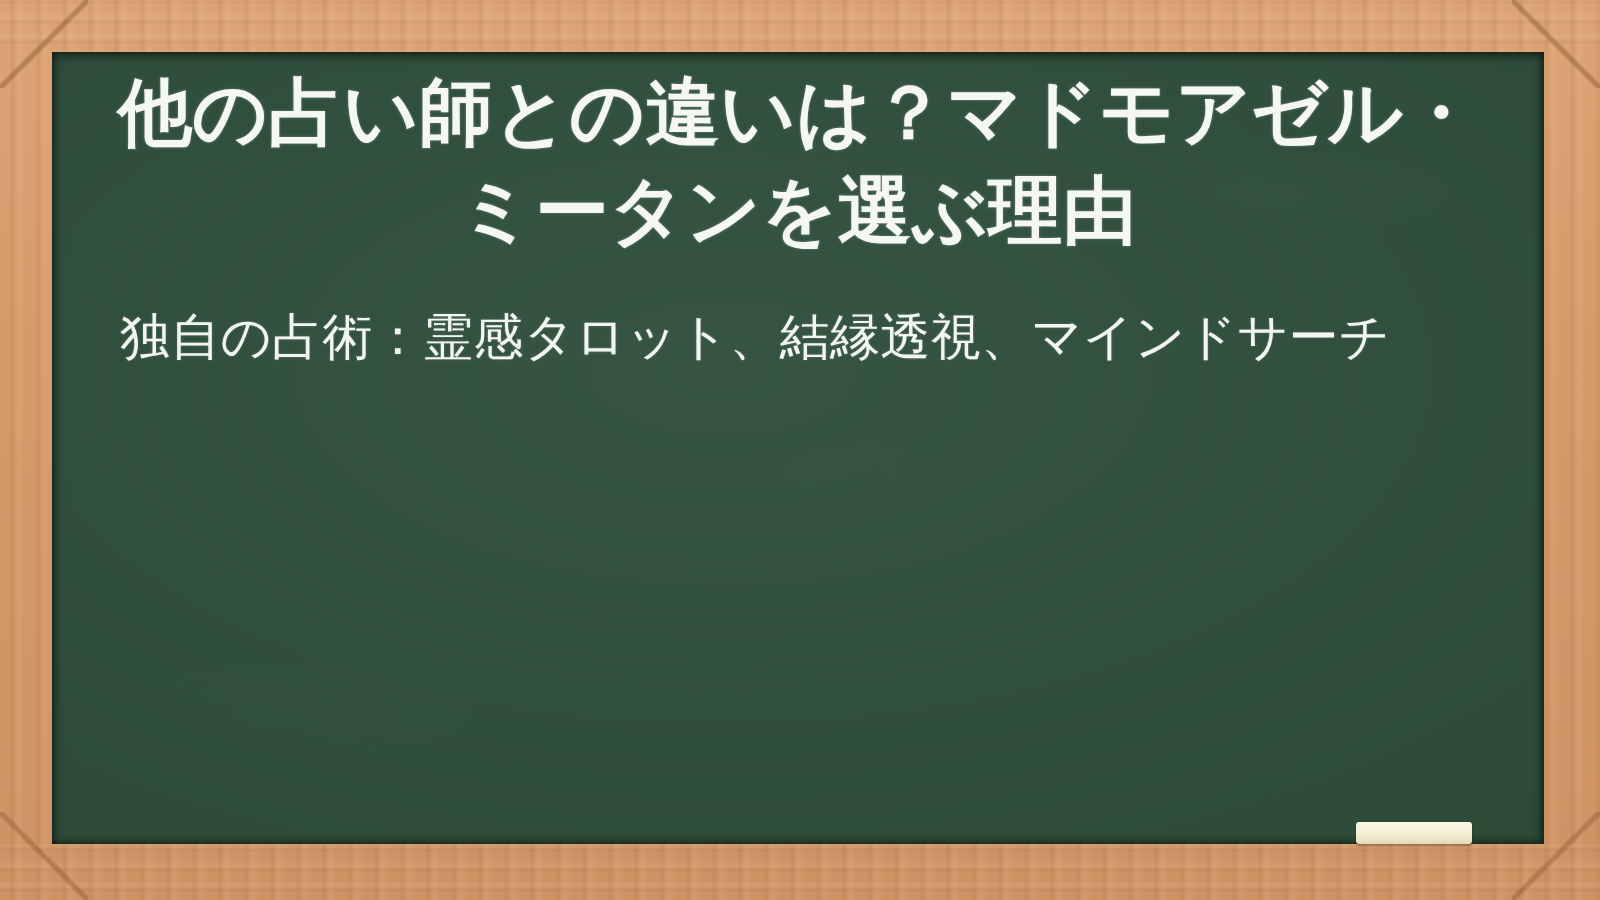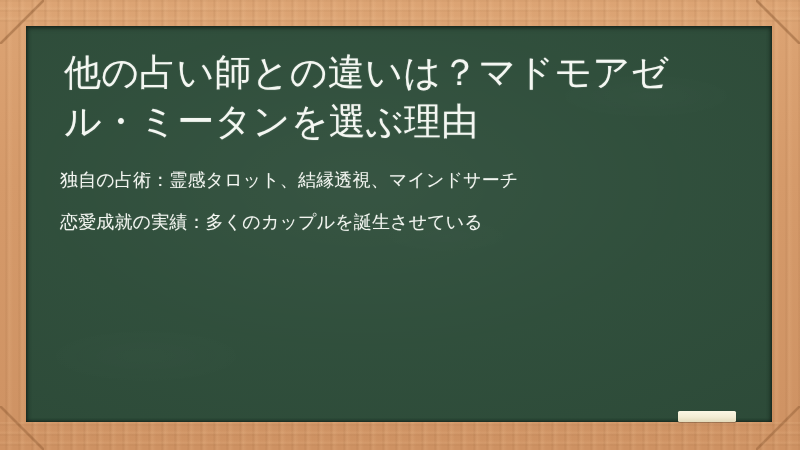--- a/index.html
+++ b/index.html
@@ -100,38 +100,39 @@
       radial-gradient(ellipse 140px 36px at 420px 210px, rgba(255,255,255,0.022), rgba(255,255,255,0) 70%);
   }
 
   
   .board-content {
     position: relative;
     padding: 6px 22px 0 22px;
   }
 
   .board-title {
-    margin: 16px;
+    margin: 0;
     color: #F4F7F2;
     font-size: 37px;
-    font-weight: 400;
+    font-weight: 700;
     line-height: 1.33;
     letter-spacing: 0.2px;
     text-shadow: 0 0 1.5px rgba(255,255,255,0.30);
     word-break: break-all;
+    text-align: center;
   }
 
   .board-list {
     list-style: none;
     margin: 22px 0 0 0;
     padding: 0 0 0 12px;
   }
   .board-list-item {
     color: #F2F5F0;
-    font-size: 18px;
+    font-size: 25px;
     font-weight: 400;
     line-height: 1.40;
     letter-spacing: 0.15px;
     margin-bottom: 16px;
     text-shadow: 0 0 1.2px rgba(255,255,255,0.22);
     word-break: break-all;
   }
   .board-list-item:last-child { margin-bottom: 0; }
 
   
@@ -161,21 +162,20 @@
 
   <div class="chalkboard">
     <div class="chalk-dust"></div>
 
     <div class="board-content">
 
       <h1 class="board-title">他の占い師との違いは？マドモアゼル・ミータンを選ぶ理由</h1>
 
       <ul class="board-list">
         <li class="board-list-item">独自の占術：霊感タロット、結縁透視、マインドサーチ</li>
-        <li class="board-list-item">恋愛成就の実績：多くのカップルを誕生させている</li>
       </ul>
 
     </div>
   </div>
 
   <div class="chalk-stick"></div>
 
 </div>
 
 </body></html>

